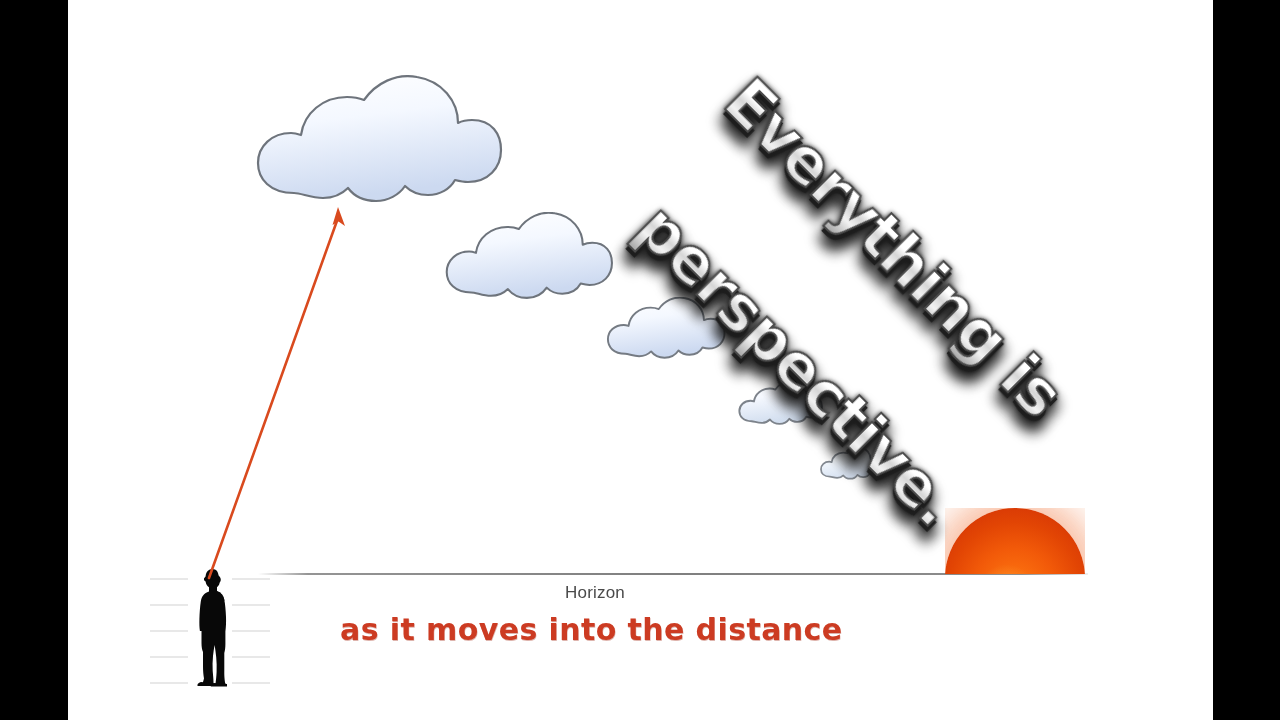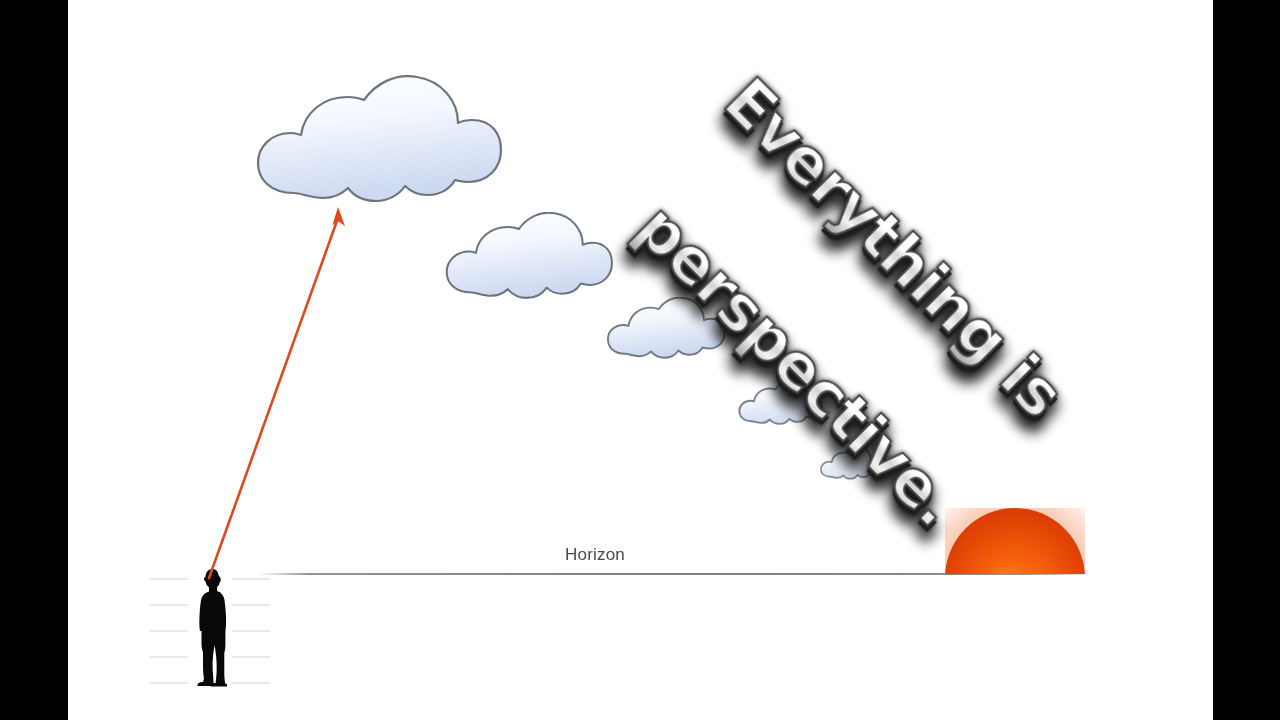--- a/index.html
+++ b/index.html
@@ -62,20 +62,21 @@
         rgba(130,130,130,0.9) 92%,
         rgba(150,150,150,0.15) 100%);
   }
   #horizon-label {
     position: absolute;
     font-family: "Liberation Sans", sans-serif;
     font-size: 17px;
     color: #4a4a4a;
     letter-spacing: 0.2px;
     white-space: nowrap;
+    margin-top: 38px;
   }
 
   
   #sun-wrap {
     position: absolute;
     overflow: hidden;
   }
   #sun {
     position: absolute;
     left: 0; top: 0;
@@ -342,20 +343,21 @@
         <path fill="#080808" d="M24,118 C22,118.8 20.8,119.6 20.8,120.4 L20.8,121.4 L37,121.4 L37,119 Z"></path>
         <path fill="#080808" d="M27,26 C31,27.3 33.4,30.3 34.3,34.6 L34.3,36 L27,36 Z"></path>
       </svg>
     </div>
 
     <svg id="arrow" viewBox="0 0 1145 720" preserveAspectRatio="none">
       <line x1="141" y1="578" x2="270" y2="218" stroke="#d94a1e" stroke-width="2.6" stroke-linecap="round"></line>
       <path d="M270,207 L264.5,225 L270.5,221.5 L277,226 Z" fill="#d94a1e"></path>
     </svg>
 
+    <div id="caption" style="left:272px; top:612px;">as it moves into the distance</div>
 
     <div id="title-block">
       <div class="title-line" id="title-line-1">
         <span class="outline">Everything is</span>
         <span>Everything is</span>
       </div>
       <div class="title-line" id="title-line-2">
         <span class="outline">perspective.</span>
         <span>perspective.</span>
       </div>

